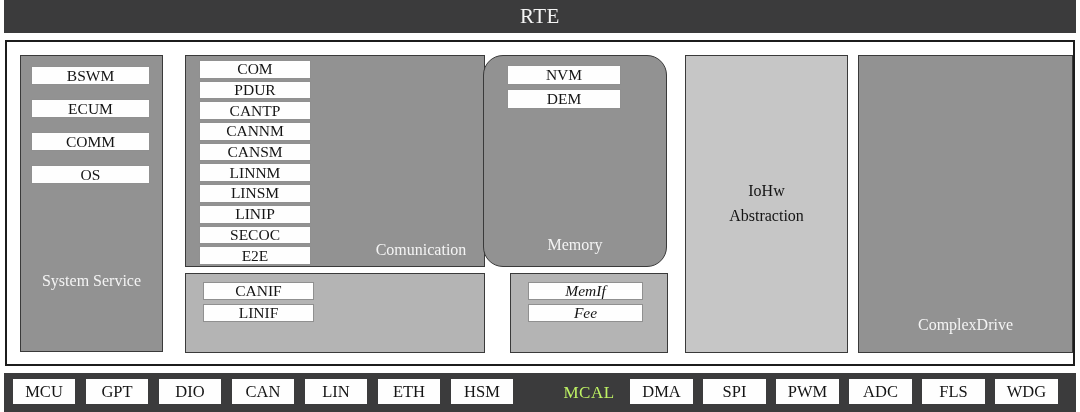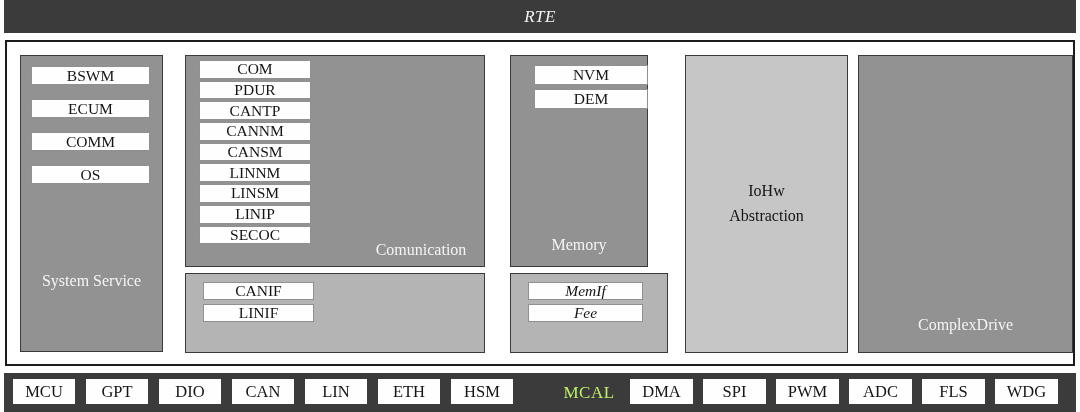--- a/index.html
+++ b/index.html
@@ -17,21 +17,21 @@
   .canvas{
     position:relative;width:1080px;height:412px;background:#ffffff;
     font-family:"Liberation Serif", serif;overflow:hidden;
   }
   
   .rte-bar{
     position:absolute;left:4px;top:0;width:1072px;height:33px;
     background:var(--bar-dark);
     display:flex;align-items:center;justify-content:center;
   }
-  .rte-bar .bar-label{color:var(--label-light);font-size:17px;letter-spacing:.5px;font-style:italic;}
+  .rte-bar .bar-label{color:var(--label-light);font-size:21px;letter-spacing:.5px;}
   
   .main-panel{
     position:absolute;left:5px;top:40px;width:1070px;height:326px;
     box-sizing:border-box;border:2px solid var(--panel-border);background:#ffffff;
   }
   .layer-box{position:absolute;box-sizing:border-box;}
   .gray-box{background:var(--box-gray);border:1.5px solid #3a3a3a;}
   .light-box{background:var(--box-light-gray);border:1.5px solid #3a3a3a;}
   .iohw-box{background:var(--iohw-gray);border:1.5px solid #3a3a3a;
     display:flex;align-items:center;justify-content:center;text-align:center;}
@@ -52,21 +52,21 @@
   .sys-label{width:100%;text-align:center;top:216px;}
   
   .comm-box{left:178px;top:13px;width:300px;height:212px;}
   .comm-modules{left:13px;top:4px;width:112px;gap:2px;}
   .comm-modules .chip{height:18.7px;}
   .comm-label{left:160px;width:150px;text-align:center;top:185px;}
   .commif-box{left:178px;top:231px;width:300px;height:80px;}
   .commif-modules{left:17px;top:8px;width:111px;gap:4px;border-radius:16px;}
   .commif-modules .chip{height:18px;}
   
-  .mem-box{left:503px;top:13px;width:138px;height:212px;}
+  .mem-box{left:476px;top:13px;width:184px;height:212px;border-radius:20px;}
   .mem-modules{left:23px;top:9px;width:114px;gap:4px;}
   .mem-modules .chip{height:20px;}
   .mem-label{width:100%;text-align:center;top:180px;}
   .memif-box{left:503px;top:231px;width:158px;height:80px;}
   .memif-modules{left:17px;top:8px;width:115px;gap:4px;}
   .memif-modules .chip{height:18px;font-style:italic;}
   
   .iohw-pos{left:678px;top:13px;width:163px;height:298px;}
   .complex-box{left:851px;top:13px;width:215px;height:298px;}
   .complex-label{width:100%;text-align:center;bottom:18px;}
@@ -116,20 +116,21 @@
       <div class="modules comm-modules">
           <div class="chip">COM</div>
           <div class="chip">PDUR</div>
           <div class="chip">CANTP</div>
           <div class="chip">CANNM</div>
           <div class="chip">CANSM</div>
           <div class="chip">LINNM</div>
           <div class="chip">LINSM</div>
           <div class="chip">LINIP</div>
           <div class="chip">SECOC</div>
+          <div class="chip">E2E</div>
         </div>
       <div class="box-label comm-label">Comunication</div>
     </div>
     <div class="layer-box light-box commif-box">
       <div class="modules commif-modules">
           <div class="chip">CANIF</div>
           <div class="chip">LINIF</div>
         </div>
     </div>
 

